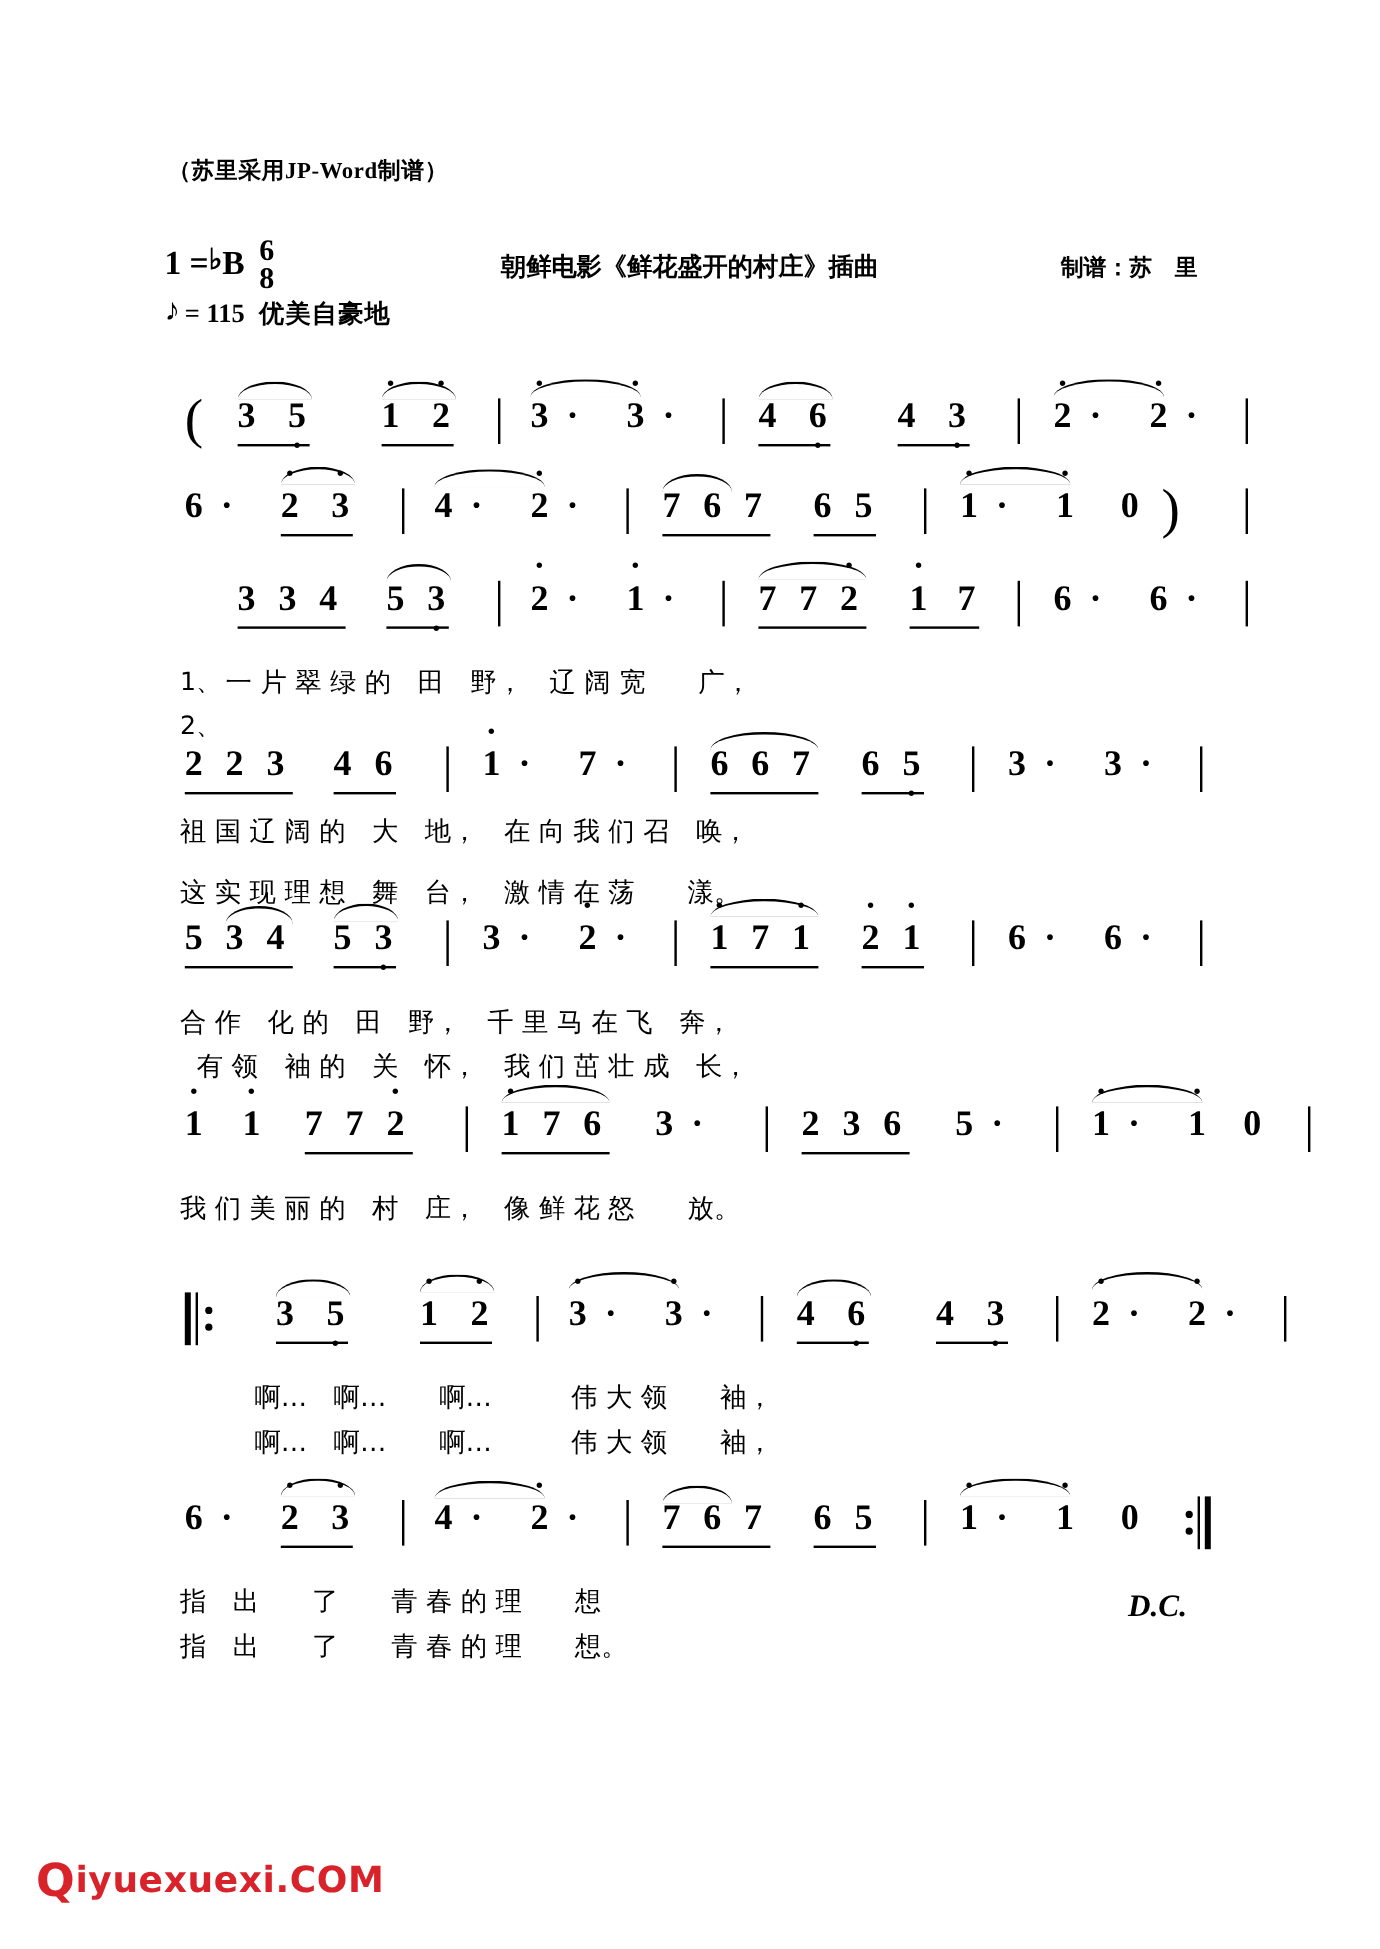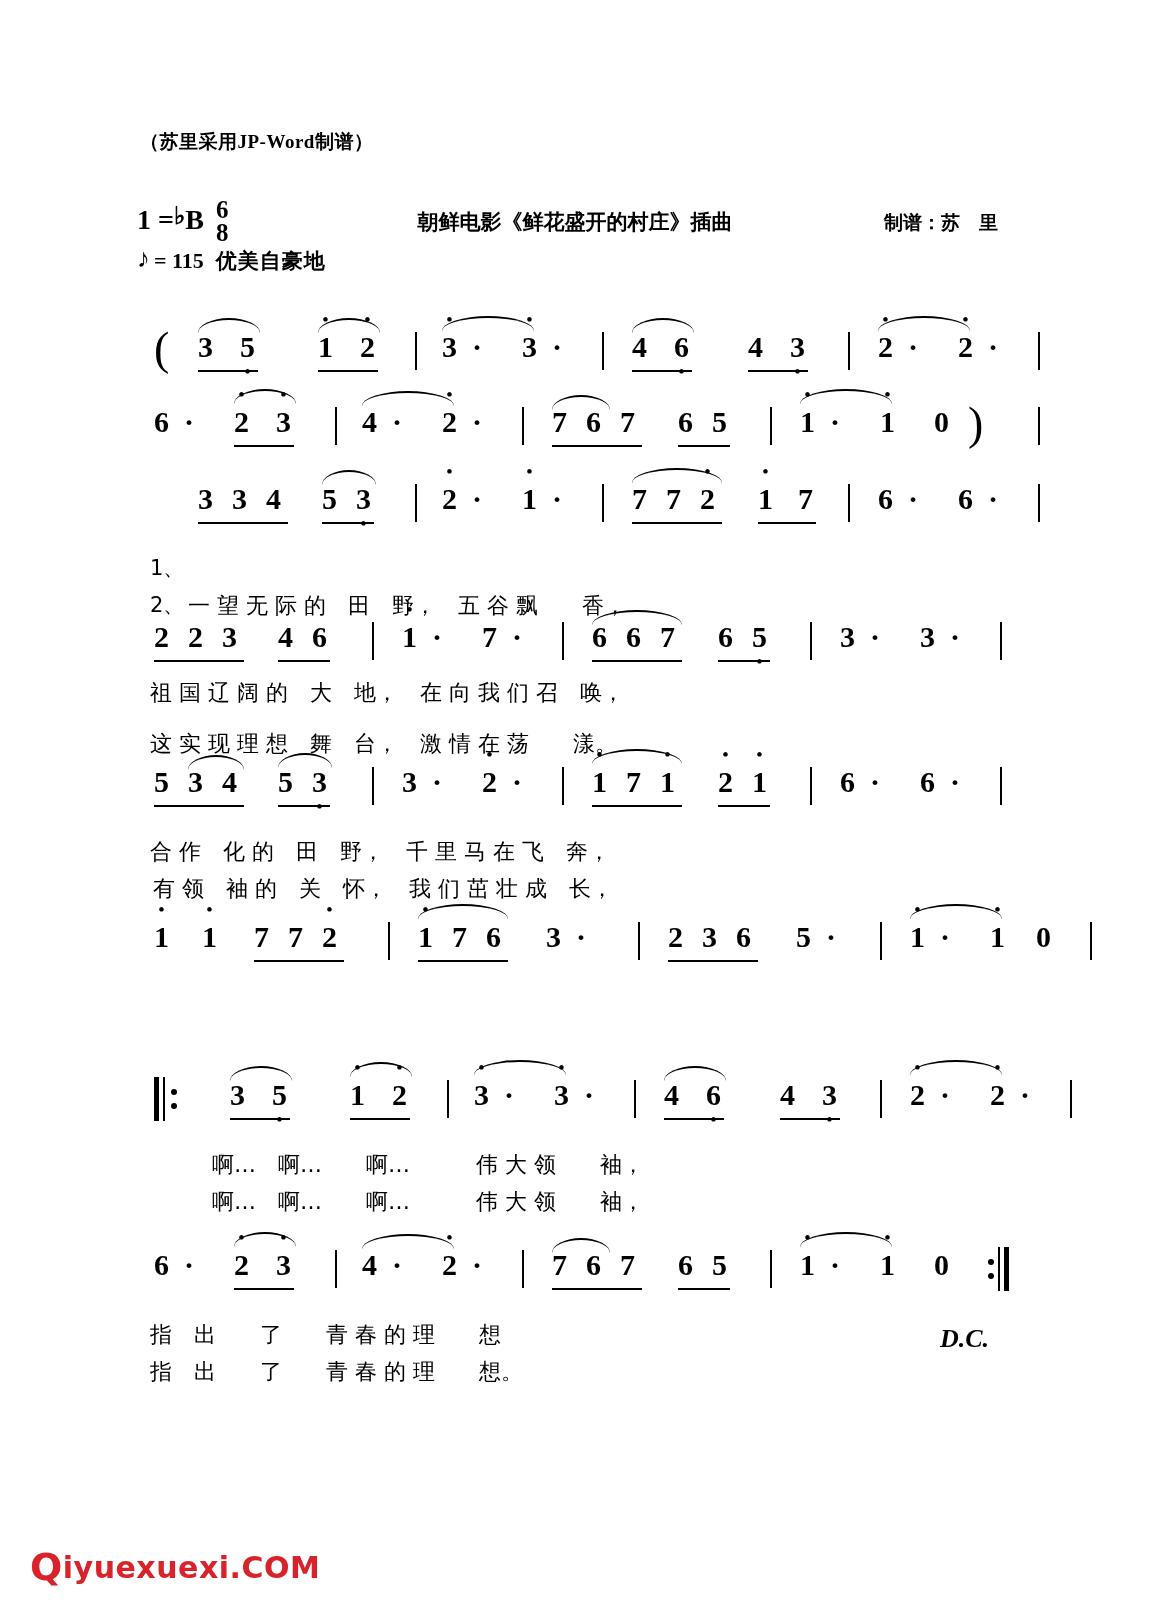--- a/index.html
+++ b/index.html
@@ -378,24 +378,24 @@
 
       <span class="tok" style="left:728px;"><span class="g">6</span></span>
       <span class="tok" style="left:758px;">·</span>
       <span class="tok" style="left:808px;"><span class="g">6</span></span>
       <span class="tok" style="left:838px;">·</span>
 
       <div class="bar" style="left:888px;"></div>
     </div>
     <div class="lyricrow" style="margin-top:14px;">
       <span class="ly verse-num" style="left:0px;">1、</span>
+      <span class="ly" style="left:38px;">一 片 翠 绿 的　田　野，　辽 阔 宽　　广，</span>
     </div>
     <div class="lyricrow">
       <span class="ly verse-num" style="left:0px;">2、</span>
-      <span class="ly" style="left:38px;">一 望 无 际 的　田　野，　五 谷 飘　　香，</span>
     </div>
   </div>
 
   <div class="system" style="top:620px;">
     <div class="noterow">
       <span class="tok" style="left:4px;"><span class="g">2</span></span>
       <span class="tok" style="left:38px;"><span class="g">2</span></span>
       <span class="tok" style="left:72px;"><span class="g">3</span></span>
       <div class="beam" style="left:4px;width:90px;"></div>
 
@@ -477,21 +477,21 @@
       <span class="tok" style="left:720px;">·</span>
       <span class="tok" style="left:770px;"><span class="g">6</span></span>
       <span class="tok" style="left:800px;">·</span>
 
       <div class="bar" style="left:850px;"></div>
     </div>
     <div class="lyricrow" style="margin-top:14px;">
       <span class="ly" style="left:0px;">合 作　化 的　田　野，　千 里 马 在 飞　奔，</span>
     </div>
     <div class="lyricrow">
-      <span class="ly" style="left:3px;text-align:center;">有 领　袖 的　关　怀，　我 们 茁 壮 成　长，</span>
+      <span class="ly" style="left:14px;text-align:center;">有 领　袖 的　关　怀，　我 们 茁 壮 成　长，</span>
     </div>
   </div>
 
   <div class="system" style="top:920px;">
     <div class="noterow">
       <span class="tok" style="left:4px;"><span class="g dotup">1</span></span>
       <span class="tok" style="left:52px;"><span class="g dotup">1</span></span>
 
       <span class="tok" style="left:104px;"><span class="g">7</span></span>
       <span class="tok" style="left:138px;"><span class="g">7</span></span>
@@ -521,20 +521,23 @@
 
       <div class="bar" style="left:730px;"></div>
 
       <span class="tok" style="left:760px;"><span class="g dotup">1</span></span>
       <span class="tok" style="left:790px;">·</span>
       <span class="tok" style="left:840px;"><span class="g dotup">1</span></span>
       <span class="tok" style="left:886px;"><span class="g">0</span></span>
       <div class="slur" style="left:760px;top:-16px;width:92px;"></div>
 
       <div class="bar" style="left:940px;"></div>
+    </div>
+    <div class="lyricrow" style="margin-top:14px;">
+      <span class="ly" style="left:0px;">我 们 美 丽 的　村　庄，　像 鲜 花 怒　　放。</span>
     </div>
   </div>
 
   <div class="system" style="top:1078px;">
     <div class="noterow">
       <span class="repeat-open" style="left:4px;">
         <span class="thick" style="left:0;"></span>
         <span class="thin" style="left:9px;"></span>
         <span class="d1" style="left:17px; top:12px;"></span>
         <span class="d2" style="left:17px; top:26px;"></span>

